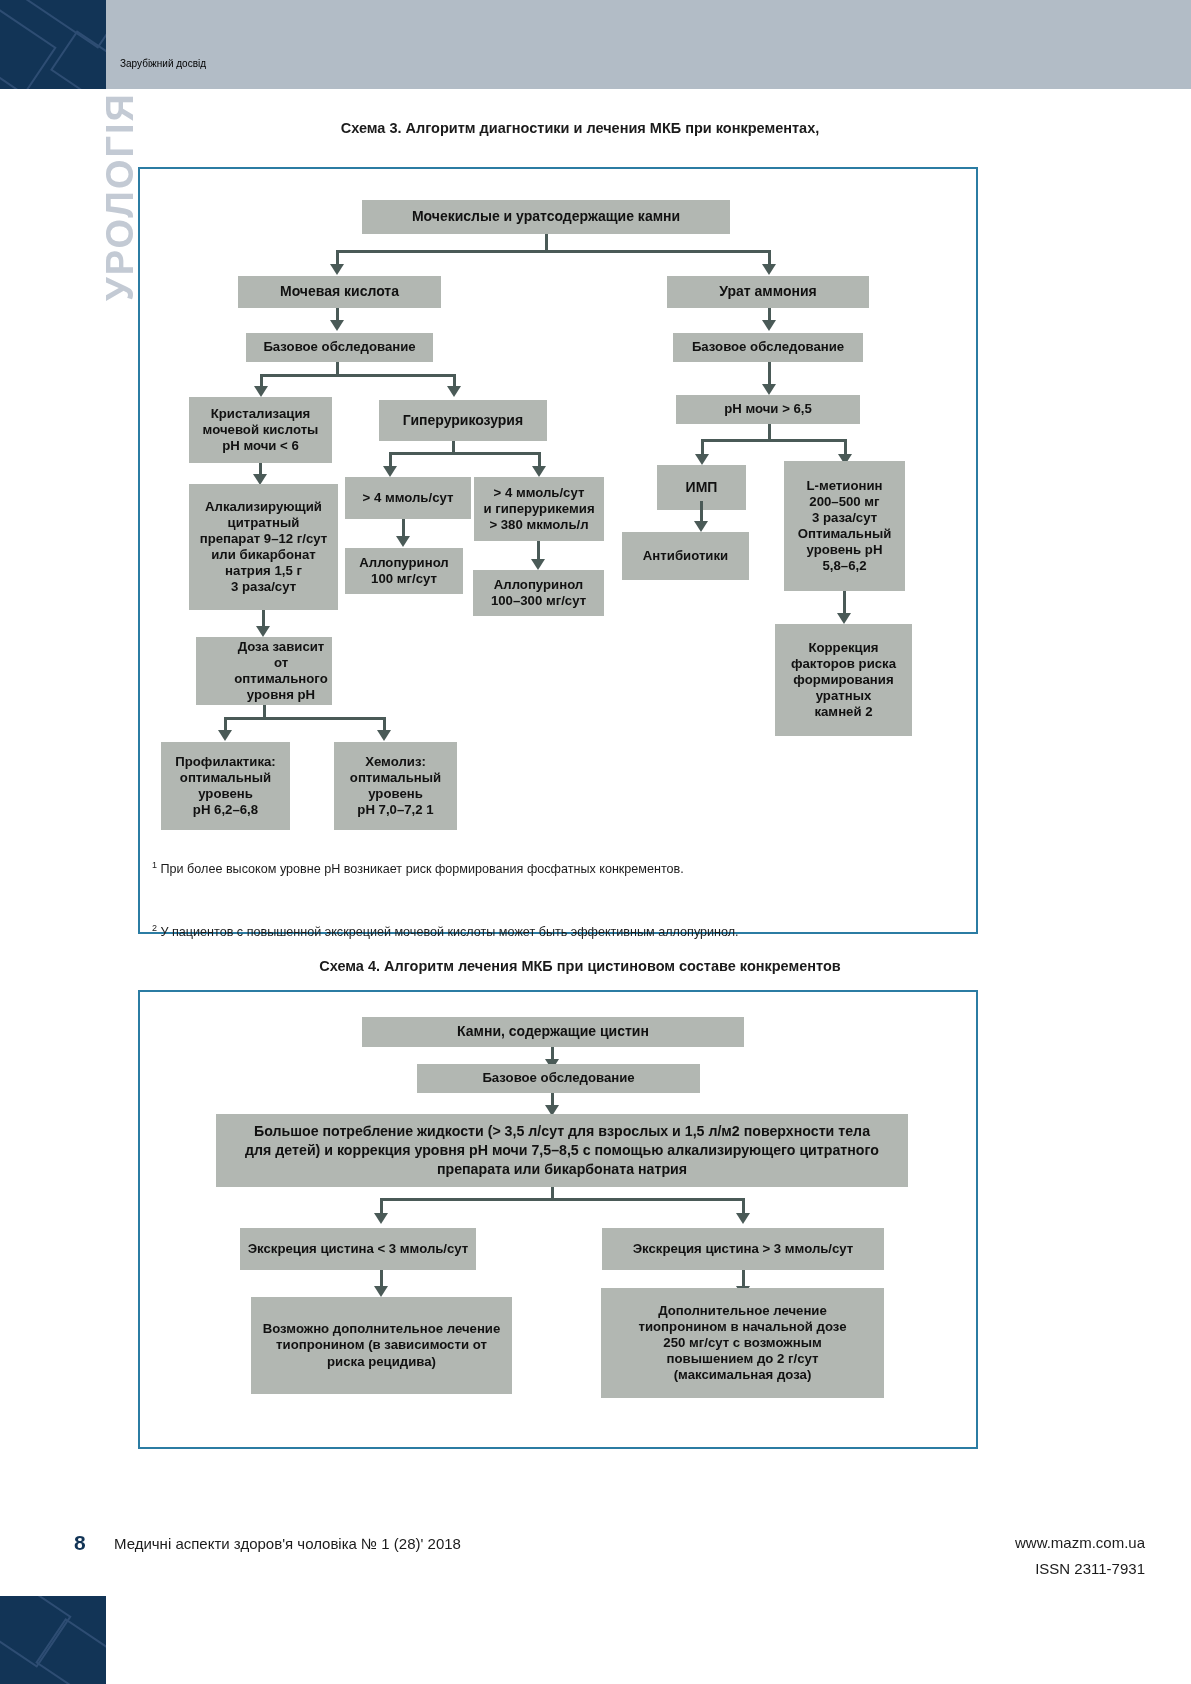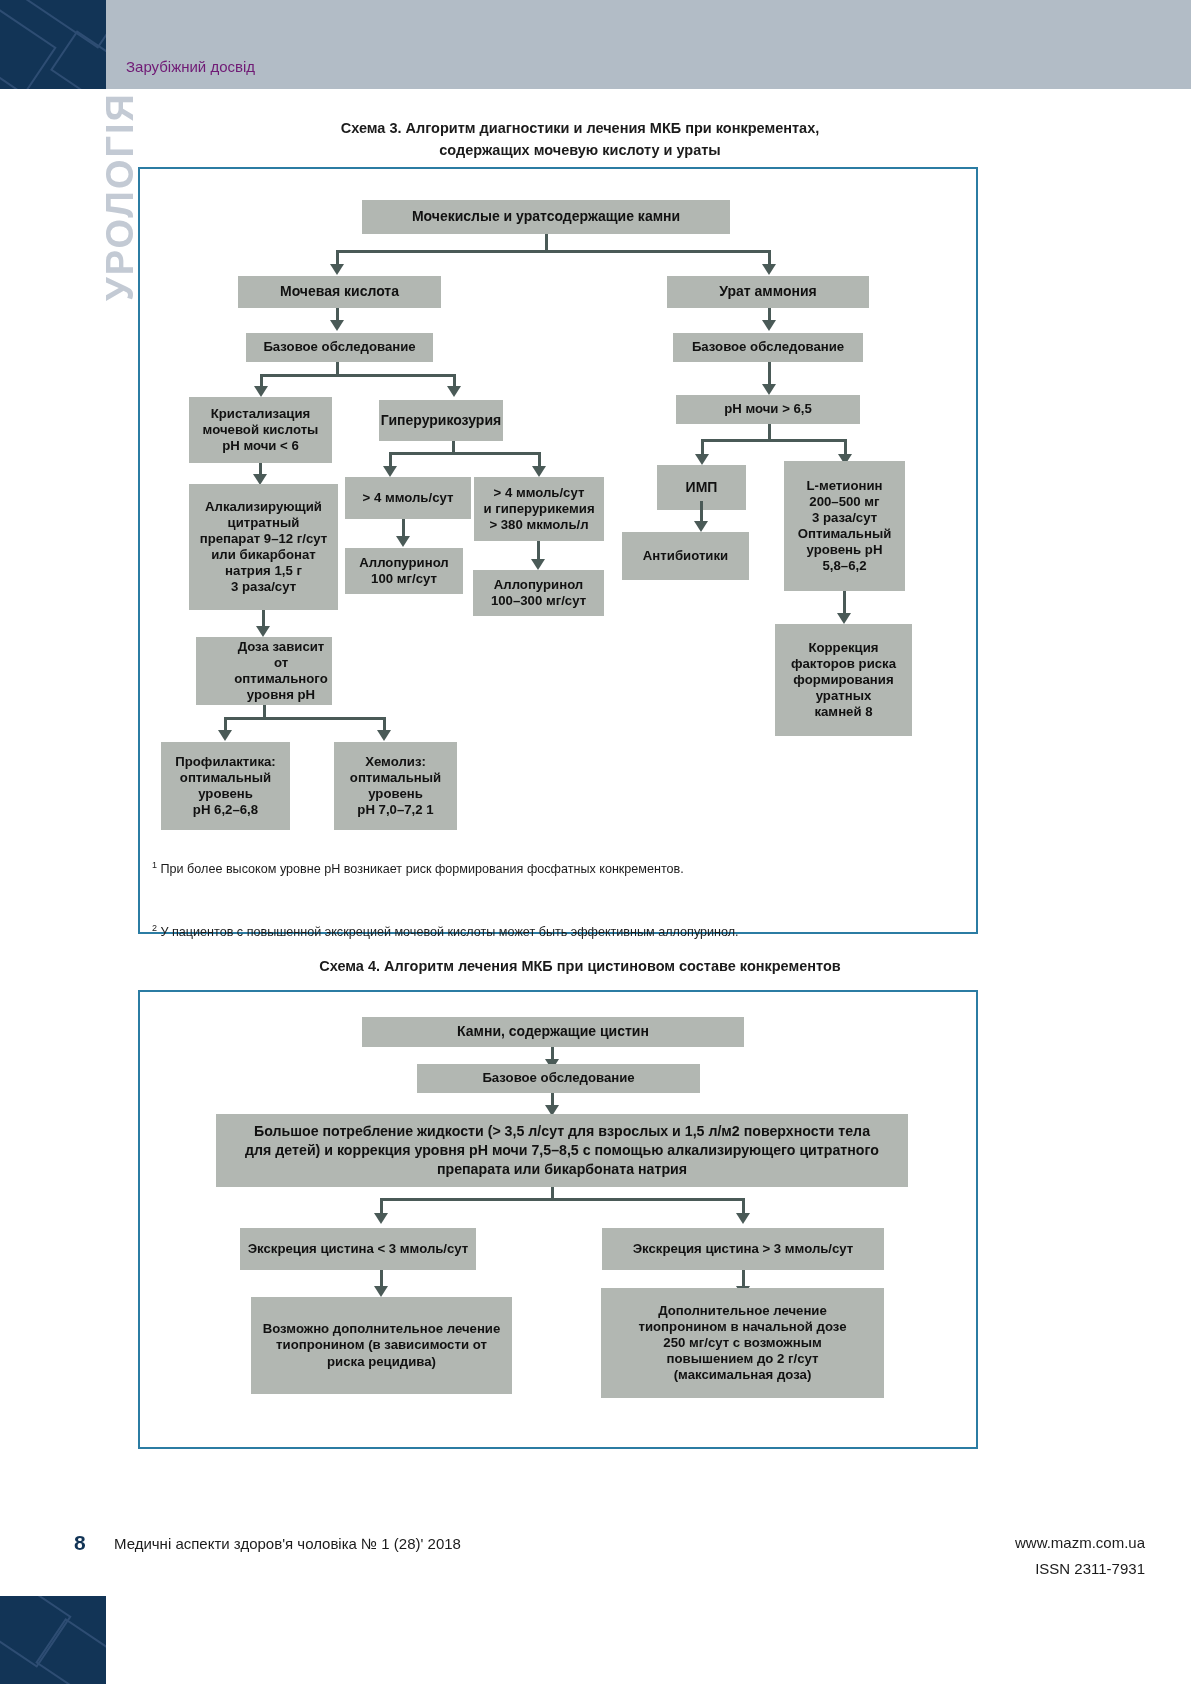--- a/index.html
+++ b/index.html
@@ -7,21 +7,21 @@
     width:1191px;height:1684px;position:relative;background:#ffffff;
     font-family:"Liberation Sans",sans-serif;color:#1b1b1b;overflow:hidden;
   }
   
   .hdr{position:absolute;left:0;top:0;width:1191px;height:89px;background:#b2bcc6;}
   .hdr-logo{position:absolute;left:0;top:0;width:106px;height:89px;background:#123456;overflow:hidden;}
   .hdr-logo .l1,.hdr-logo .l2,.hdr-logo .l3{position:absolute;border:2px solid #2e4d73;}
   .hdr-logo .l1{width:90px;height:60px;left:30px;top:-36px;transform:rotate(34deg);}
   .hdr-logo .l2{width:84px;height:54px;left:-40px;top:18px;transform:rotate(34deg);}
   .hdr-logo .l3{width:60px;height:44px;left:58px;top:44px;transform:rotate(34deg);}
-  .hdr-title{position:absolute;left:126px;top:58px;font-size:15px;color:#701a75;}
+  .hdr-title{position:absolute;left:120px;top:58px;font-size:10px;color:#000000;}
   
   .vword{
     position:absolute;left:-30px;top:175px;width:300px;text-align:center;
     transform:rotate(-90deg);transform-origin:center center;
     font-size:38px;font-weight:bold;letter-spacing:2px;color:#c3cad4;
   }
   
   .scheme-title{position:absolute;text-align:center;font-size:14.5px;font-weight:bold;line-height:1.5;color:#1b1b1b;}
   .frame{position:absolute;border:2px solid #2b7ca3;background:#fff;}
   
@@ -59,21 +59,20 @@
       <div class="l2"></div>
       <div class="l3"></div>
   </div>
   <div class="hdr-title">Зарубіжний досвід</div>
 </div>
 
 <div class="vword">УРОЛОГІЯ</div>
 
 <div class="scheme-title" style="left:260px;top:118px;width:640px;">
   <div>Схема 3. Алгоритм диагностики и лечения МКБ при конкрементах,</div>
-  <div>содержащих мочевую кислоту и ураты</div>
 </div>
 
 <div class="frame" style="left:138px;top:167px;width:836px;height:763px;"></div>
 
 <div class="node" style="left:362px;top:200px;width:368px;height:34px;">Мочекислые и уратсодержащие камни</div>
 <div class="vline" style="left:545px;top:234px;height:18px;"></div>
 <div class="hline" style="left:337px;top:250px;width:434px;"></div>
 <div class="vline" style="left:336px;top:250px;height:16px;"></div>
 <div class="vline" style="left:768px;top:250px;height:16px;"></div>
 <div class="arrow" style="left:330px;top:264px;"></div>
@@ -87,21 +86,21 @@
 <div class="vline" style="left:336px;top:362px;height:14px;"></div>
 <div class="hline" style="left:261px;top:374px;width:195px;"></div>
 <div class="vline" style="left:260px;top:374px;height:13px;"></div>
 <div class="vline" style="left:453px;top:374px;height:13px;"></div>
 <div class="arrow" style="left:254px;top:386px;"></div>
 <div class="arrow" style="left:447px;top:386px;"></div>
 
 <div class="node small" style="left:189px;top:397px;width:143px;height:66px;white-space:pre-line;">Кристализация
 мочевой кислоты
 pH мочи &lt; 6</div>
-<div class="node" style="left:379px;top:400px;width:124px;height:41px;">Гиперурикозурия</div>
+<div class="node" style="left:379px;top:400px;width:168px;height:41px;">Гиперурикозурия</div>
 
 <div class="vline" style="left:259px;top:463px;height:12px;"></div>
 <div class="arrow" style="left:253px;top:474px;"></div>
 <div class="node small" style="left:189px;top:484px;width:149px;height:126px;white-space:pre-line;">Алкализирующий
 цитратный
 препарат 9–12 г/сут
 или бикарбонат
 натрия 1,5 г
 3 раза/сут</div>
 
@@ -174,21 +173,21 @@
 3 раза/сут
 Оптимальный
 уровень pH
 5,8–6,2</div>
 <div class="vline" style="left:843px;top:591px;height:23px;"></div>
 <div class="arrow" style="left:837px;top:613px;"></div>
 <div class="node small" style="left:775px;top:624px;width:137px;height:112px;white-space:pre-line;">Коррекция
 факторов риска
 формирования
 уратных
-камней 8</div>
+камней 2</div>
 
 <div class="fnote" style="left:152px;top:860px;">
   <sup class="fmark">1</sup>
   <span>При более высоком уровне pH возникает риск формирования фосфатных конкрементов.</span>
 </div>
 <div class="fnote" style="left:152px;top:882px;margin-top:41px;">
   <sup class="fmark">2</sup>
   <span>У пациентов с повышенной экскрецией мочевой кислоты может быть эффективным аллопуринол.</span>
 </div>
 

